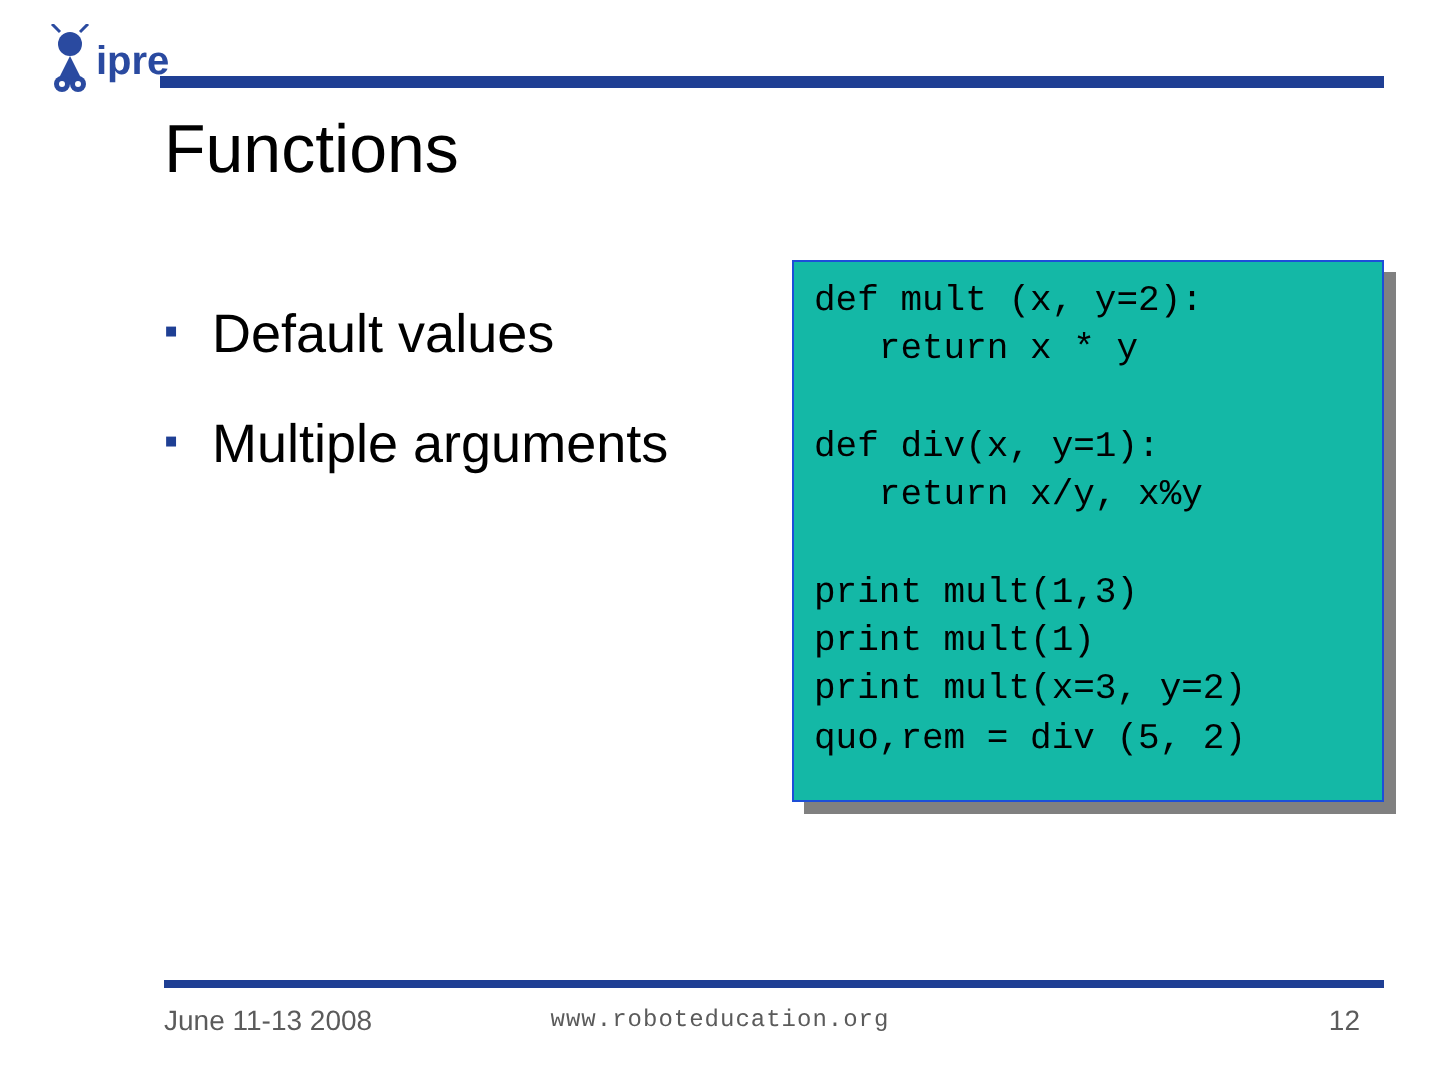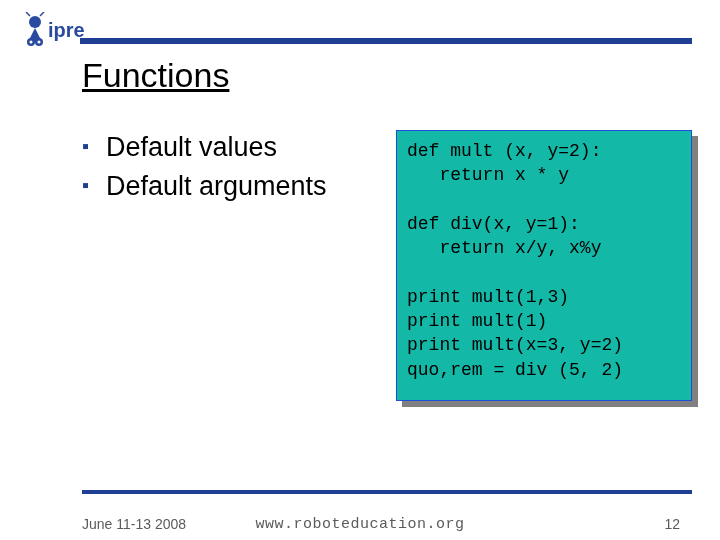--- a/index.html
+++ b/index.html
@@ -24,41 +24,41 @@
     height: 6px;
     background: #1f3f94;
   }
   .title {
     position: absolute;
     top: 56px;
     left: 82px;
     font-size: 34px;
     color: #000;
     font-weight: 400;
-    text-decoration: underline;
   }
   .content {
     position: absolute;
     top: 130px;
     left: 82px;
     right: 28px;
     display: flex;
     gap: 24px;
   }
   .bullets {
     flex: 0 0 290px;
     font-size: 27px;
     color: #000;
     line-height: 1.3;
   }
   .bullets ul { list-style: none; padding-left: 0; }
   .bullets li {
     position: relative;
     padding-left: 24px;
     margin-bottom: 4px;
+    margin-top: 20px;
   }
   .bullets li::before {
     content: "▪";
     position: absolute;
     left: 0;
     top: 0;
     color: #1f3f94;
     font-size: 20px;
     line-height: 1.6;
   }
@@ -90,32 +90,32 @@
     left: 82px;
     right: 28px;
     bottom: 46px;
     height: 4px;
     background: #1f3f94;
   }
   .footer {
     position: absolute;
     left: 0;
     right: 0;
-    bottom: 8px;
+    bottom: 22px;
     display: flex;
     justify-content: space-between;
     align-items: center;
     padding: 0 40px 0 82px;
     font-size: 14px;
     color: #5b5b5b;
   }
   .footer .url {
     font-family: "Courier New", Courier, monospace;
     letter-spacing: 0.5px;
-    font-size: 15px;
+    font-size: 12px;
     position: absolute;
     left: 50%;
     transform: translateX(-50%);
   }
 </style>
 </head>
 <body>
 
 <div class="logo">
   <svg width="84" height="34" viewBox="0 0 84 34">
@@ -134,21 +134,21 @@
 </div>
 
 <div class="rule-top"></div>
 
 <h1 class="title">Functions</h1>
 
 <div class="content">
   <div class="bullets">
     <ul>
       <li><span>Default values</span></li>
-      <li><span>Default arguments</span></li>
+      <li><span>Multiple arguments</span></li>
     </ul>
   </div>
   <div class="codebox-wrap">
     <div class="codebox-shadow"></div>
     <div class="codebox">def mult (x, y=2):
    return x * y
 
 def div(x, y=1):
    return x/y, x%y
 

